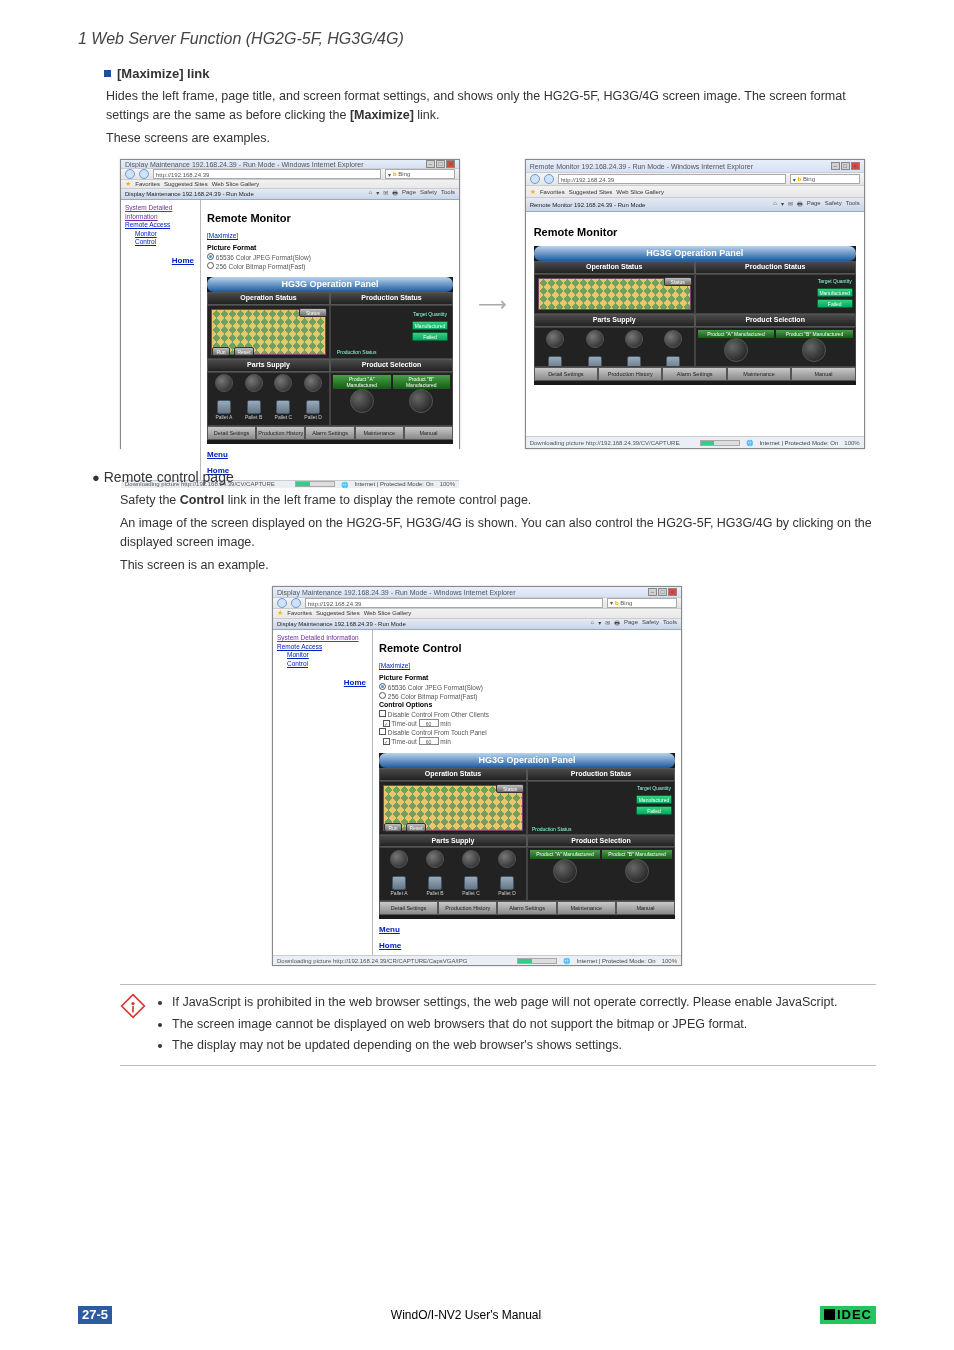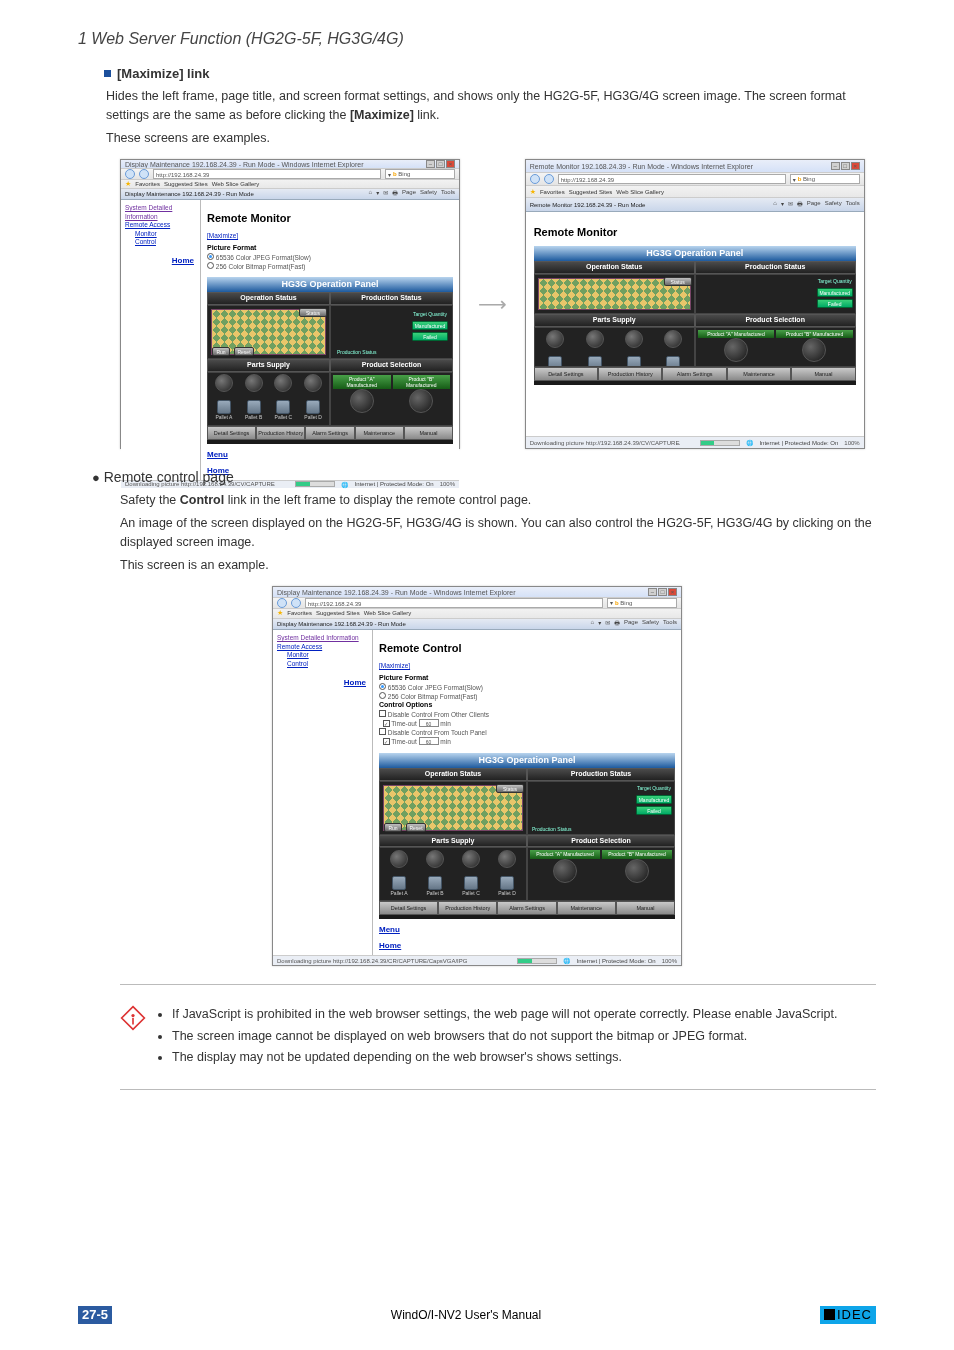--- a/index.html
+++ b/index.html
@@ -28,21 +28,21 @@
   .lf-frame { width:80px; border-right:1px solid #bbb; padding:4px; font-size:6.5px; line-height:1.3; }
   .lf-link { color:#0020c0; text-decoration:underline; display:block; }
   .lf-active { color:#7030a0; text-decoration:underline; display:block; }
   .lf-home { color:#0020c0; text-decoration:underline; font-weight:bold; font-size:8px; display:block; text-align:right; margin-top:10px; margin-right:2px; }
   .rf-frame { flex:1; padding:4px 6px; font-size:6.5px; line-height:1.25; }
   .rf-title { font-weight:bold; font-size:11px; color:#000; margin-bottom:6px;margin-top:8px; }
   .rf-link { color:#0020c0; text-decoration:underline; }
   .rf-strong { font-weight:bold; font-size:7px; color:#000; }
   .op-panel { background:#1a1a1a; color:#fff; margin-top:6px; padding:0 0 4px 0; }
   .op-panel.mini { width: 100%; }
-  .op-title { background:linear-gradient(#b8d4ee,#1d5a9e); color:#fff; font-weight:bold; text-align:center; font-size:9px; padding:2px 0; }
+  .op-title { background:linear-gradient(#b8d4ee,#1d5a9e); color:#fff; font-weight:bold; text-align:center; font-size:9px; padding:2px 0;border-radius:7px; }
   .op-row { display:flex; }
   .op-cell { flex:1; }
   .op-cell-h { background:linear-gradient(#4a4a4a,#222); color:#fff; font-weight:bold; text-align:center; font-size:7px; padding:1px 0; border:1px solid #555; }
   .op-content { height:54px; background:#222; border:1px solid #444; position:relative; overflow:hidden; }
   .op-content.small { height:40px; }
   .machine { position:absolute; inset:3px; background:
      linear-gradient(45deg,#e8c66a 25%,transparent 25%),
      linear-gradient(-45deg,#e8c66a 25%,transparent 25%),
      linear-gradient(45deg,transparent 75%,#e8c66a 75%),
      linear-gradient(-45deg,transparent 75%,#e8c66a 75%);
@@ -68,28 +68,28 @@
   .bw-status { height:12px; background:#eaeef5; border-top:1px solid #ccc; display:flex; align-items:center; font-size:6px; color:#555; padding:0 4px; gap:6px; }
   .bw-status .prog { width:40px; height:6px; background:#ddd; border:1px solid #aaa; margin-left:auto; position:relative; }
   .bw-status .prog::after { content:''; position:absolute; left:0; top:0; bottom:0; width:35%; background:#3c8; }
   .bw-status .zone { color:#444; }
   .arrow-right { font-size:20px; color:#aaa; }
   
   .bullet-heading { font-size:14px; margin-left:14px; margin-top:8px; margin-bottom:6px; }
   .bullet-heading .dot { font-size:13px; }
   .fig-center { display:flex; justify-content:center; margin:12px 0 18px 0; }
   
-  .note-row { display:flex; align-items:flex-start; gap:10px; margin:10px 0 0 42px; border-top:1px solid #bbb; border-bottom:1px solid #bbb; padding:20px 0; }
+  .note-row { display:flex; align-items:flex-start; gap:10px; margin:10px 0 0 42px; border-top:1px solid #bbb; border-bottom:1px solid #bbb; padding:8px 0; }
   .note-icon { width:26px; height:26px; flex-shrink:0; }
   .note-text { font-size:12.5px; line-height:1.55; }
   .note-text li { list-style: disc; margin-left:16px; margin-bottom:2px; }
   .footer { position:absolute; left:0; bottom:26px; width:100%; display:flex; align-items:center; padding:0 78px; height:18px; }
   .page-num { background:#2b5ba0; color:#fff; font-weight:bold; font-size:13px; padding:0 4px; height:18px; line-height:18px; }
   .manual-name { flex:1; text-align:center; font-size:12px; color:#000; background:#fff; height:18px; line-height:18px; margin:0 40px; }
-  .idec-logo { font-weight:normal; font-size:13px; letter-spacing:1px; color:#000; background:#0ea5e9; height:18px; line-height:18px; padding:0 4px; }
+  .idec-logo { font-weight:bold; font-size:13px; letter-spacing:1px; color:#000; background:#22c55e; height:18px; line-height:18px; padding:0 4px; }
   .idec-sq { display:inline-block; width:11px; height:11px; background:#000; vertical-align:-1px; margin-right:2px; }
   .chk { display:inline-block; width:7px; height:7px; border:1px solid #555; font-size:5px; line-height:6px; text-align:center; vertical-align:0px; }
   .rd { display:inline-block; width:7px; height:7px; border:1px solid #555; border-radius:50%; vertical-align:0px; position:relative; }
   .rd.sel::after { content:''; position:absolute; inset:1px; background:#39f; border-radius:50%; }
   .tout { display:inline-block; width:20px; height:8px; border:1px solid #888; background:#fff; font-size:5px; text-align:center; line-height:8px; }
   .bw1 { width:340px; height:290px; }
   .bw2 { width:340px; height:290px; }
   .bw3 { width:410px; height:380px; }
   .star-icon{ color:#f7b500; font-size:7px; }
 </style>

